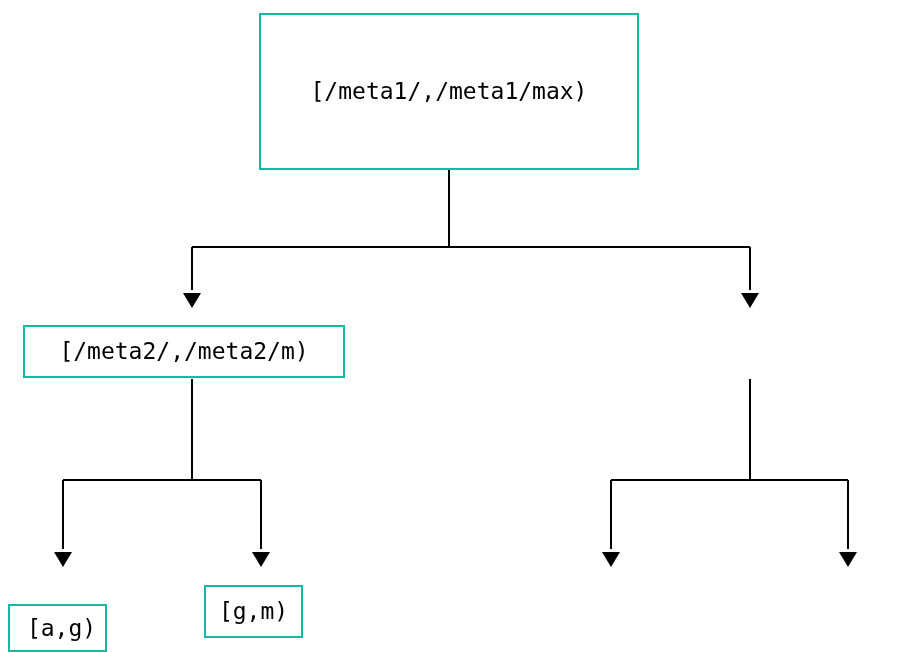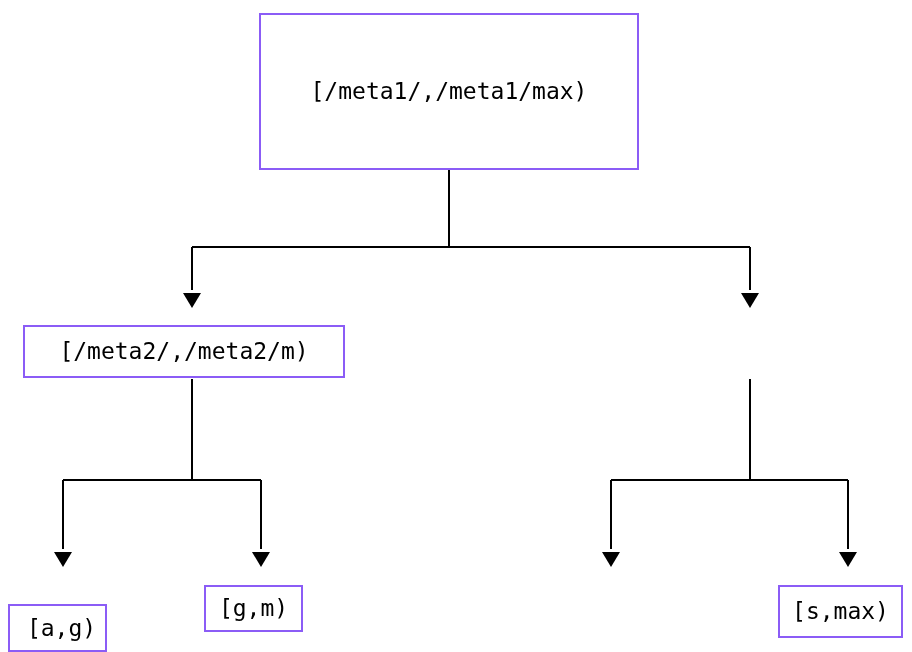--- a/index.html
+++ b/index.html
@@ -29,35 +29,35 @@
     fill: none;
     shape-rendering: crispEdges;
   }
   .edges-svg polygon {
     fill: #000000;
     stroke: none;
   }
   .node {
     position: absolute;
     box-sizing: border-box;
-    border: 2px solid #8b5cf6;
+    border: 2px solid #14b8a6;
     background: #ffffff;
     display: flex;
     align-items: center;
     justify-content: center;
     font-size: 23px;
     line-height: 1;
     white-space: nowrap;
     letter-spacing: 0;
   }
   .node-root      { left: 259px; top: 13px;  width: 380px; height: 157px; }
   .node-mid-left  { left: 23px;  top: 325px; width: 322px; height: 53px; }
   .node-mid-right { left: 583px; top: 325px; width: 319px; height: 53px; }
   .node-leaf-ag   { left: 8px;   top: 604px; width: 99px;  height: 48px; padding-left: 8px; }
-  .node-leaf-gm   { left: 204px; top: 585px; width: 99px;  height: 47px; }
+  .node-leaf-gm   { left: 204px; top: 585px; width: 99px;  height: 53px; }
   .node-leaf-ms   { left: 554px; top: 585px; width: 100px; height: 53px; }
   .node-leaf-smax { left: 778px; top: 585px; width: 125px; height: 53px; }
 </style>
 </head>
 <body>
 
 <div class="canvas">
 
   <svg class="edges-svg" viewBox="0 0 912 652" xmlns="http://www.w3.org/2000/svg">
 
@@ -86,15 +86,14 @@
   <div class="node node-root">[/meta1/,/meta1/max)</div>
 
   <div class="node node-mid-left">[/meta2/,/meta2/m)</div>
 
 
   <div class="node node-leaf-ag">[a,g)</div>
 
   <div class="node node-leaf-gm">[g,m)</div>
 
 
-  <div class="node node-leaf-smax">[s,max)</div>
 
 </div>
 
 </body></html>

